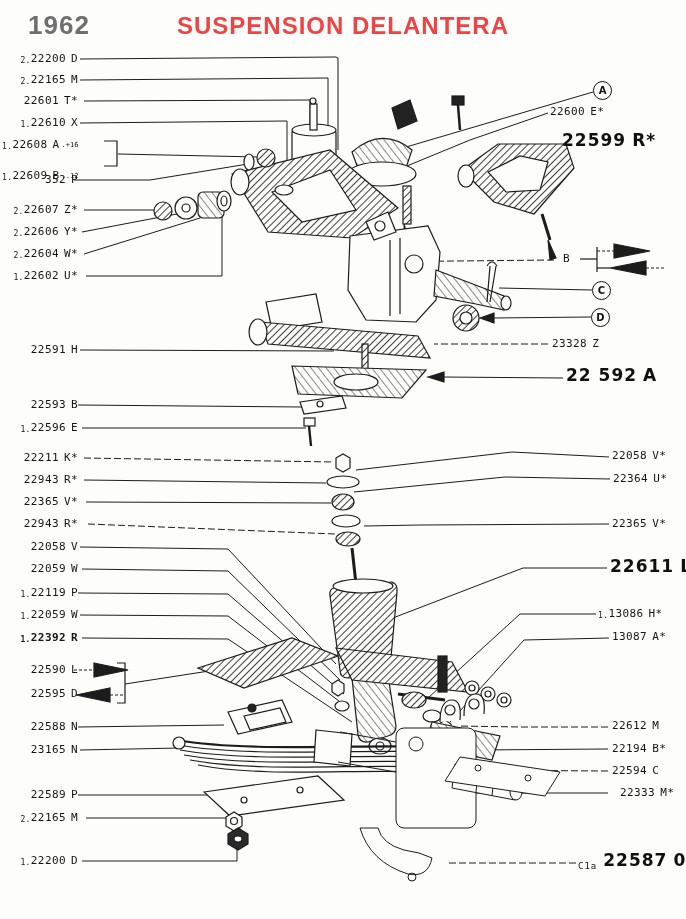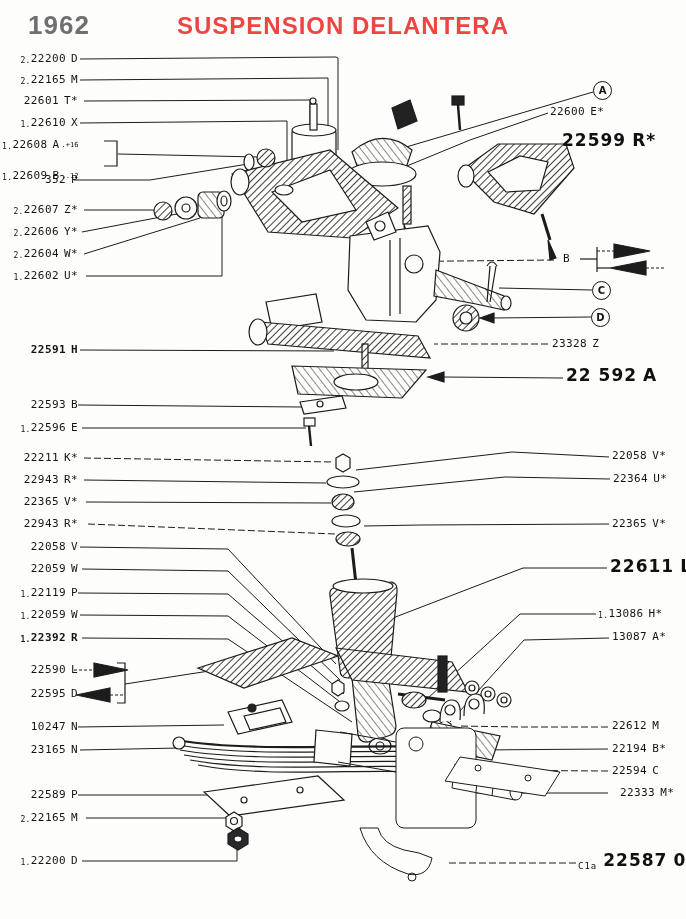--- a/index.html
+++ b/index.html
@@ -304,35 +304,35 @@
       <div class="lbl left" style="top: 73px; left: 2px;"><span class="pre">2.</span><span class="num">22165</span><span class="suf">M</span></div>
       <div class="lbl left" style="top: 94px; left: 2px;"><span class="num">22601</span><span class="suf">T*</span></div>
       <div class="lbl left" style="top: 116px; left: 2px;"><span class="pre">1.</span><span class="num">22610</span><span class="suf">X</span></div>
       <div class="lbl left" style="top: 138px; left: 2px;"><span class="pre">1.</span><span class="num">22608</span><span class="suf">A</span><span class="extra">.+16</span></div>
       <div class="lbl left" style="top: 155px; left: 2px; margin-top: 14px;"><span class="pre">1.</span><span class="num">22609</span><span class="suf">B</span><span class="extra">..12</span></div>
       <div class="lbl left" style="top: 173px; left: 2px;"><span class="num">352</span><span class="suf">P</span></div>
       <div class="lbl left" style="top: 203px; left: 2px;"><span class="pre">2.</span><span class="num">22607</span><span class="suf">Z*</span></div>
       <div class="lbl left" style="top: 225px; left: 2px;"><span class="pre">2.</span><span class="num">22606</span><span class="suf">Y*</span></div>
       <div class="lbl left" style="top: 247px; left: 2px;"><span class="pre">2.</span><span class="num">22604</span><span class="suf">W*</span></div>
       <div class="lbl left" style="top: 269px; left: 2px;"><span class="pre">1.</span><span class="num">22602</span><span class="suf">U*</span></div>
-      <div class="lbl left" style="top: 343px; left: 2px; font-weight: bold;"><span class="num">22591</span><span class="suf">H</span></div>
+      <div class="lbl left" style="top: 343px; left: 2px;"><span class="num">22591</span><span class="suf">H</span></div>
       <div class="lbl left" style="top: 398px; left: 2px;"><span class="num">22593</span><span class="suf">B</span></div>
       <div class="lbl left" style="top: 421px; left: 2px;"><span class="pre">1.</span><span class="num">22596</span><span class="suf">E</span></div>
       <div class="lbl left" style="top: 451px; left: 2px; text-align: right;"><span class="num">22211</span><span class="suf">K*</span></div>
       <div class="lbl left" style="top: 473px; left: 2px;"><span class="num">22943</span><span class="suf">R*</span></div>
       <div class="lbl left" style="top: 495px; left: 2px;"><span class="num">22365</span><span class="suf">V*</span></div>
       <div class="lbl left" style="top: 517px; left: 2px;"><span class="num">22943</span><span class="suf">R*</span></div>
       <div class="lbl left" style="top: 540px; left: 2px;"><span class="num">22058</span><span class="suf">V</span></div>
       <div class="lbl left" style="top: 562px; left: 2px;"><span class="num">22059</span><span class="suf">W</span></div>
       <div class="lbl left" style="top: 586px; left: 2px;"><span class="pre">1.</span><span class="num">22119</span><span class="suf">P</span></div>
       <div class="lbl left" style="top: 608px; left: 2px;"><span class="pre">1.</span><span class="num">22059</span><span class="suf">W</span></div>
       <div class="lbl left" style="top: 631px; left: 2px; font-weight: bold;"><span class="pre">1.</span><span class="num">22392</span><span class="suf">R</span></div>
       <div class="lbl left" style="top: 663px; left: 2px;"><span class="num">22590</span><span class="suf">L</span></div>
       <div class="lbl left" style="top: 687px; left: 2px;"><span class="num">22595</span><span class="suf">D</span></div>
-      <div class="lbl left" style="top: 720px; left: 2px;"><span class="num">10247</span><span class="suf">N</span></div>
+      <div class="lbl left" style="top: 720px; left: 2px;"><span class="num">22588</span><span class="suf">N</span></div>
       <div class="lbl left" style="top: 743px; left: 2px;"><span class="num">23165</span><span class="suf">N</span></div>
       <div class="lbl left" style="top: 788px; left: 2px;"><span class="num">22589</span><span class="suf">P</span></div>
       <div class="lbl left" style="top: 811px; left: 2px;"><span class="pre">2.</span><span class="num">22165</span><span class="suf">M</span></div>
       <div class="lbl left" style="top: 854px; left: 2px;"><span class="pre">1.</span><span class="num">22200</span><span class="suf">D</span></div>
     </div>
   <div id="right-col">
       <div class="circle-lbl" style="left: 593px; top: 81px;">
         <span>A</span>
       </div>
       <div class="lbl" style="left: 550px; top: 105px;"><span class="num">22600</span><span class="suf">E*</span></div>

